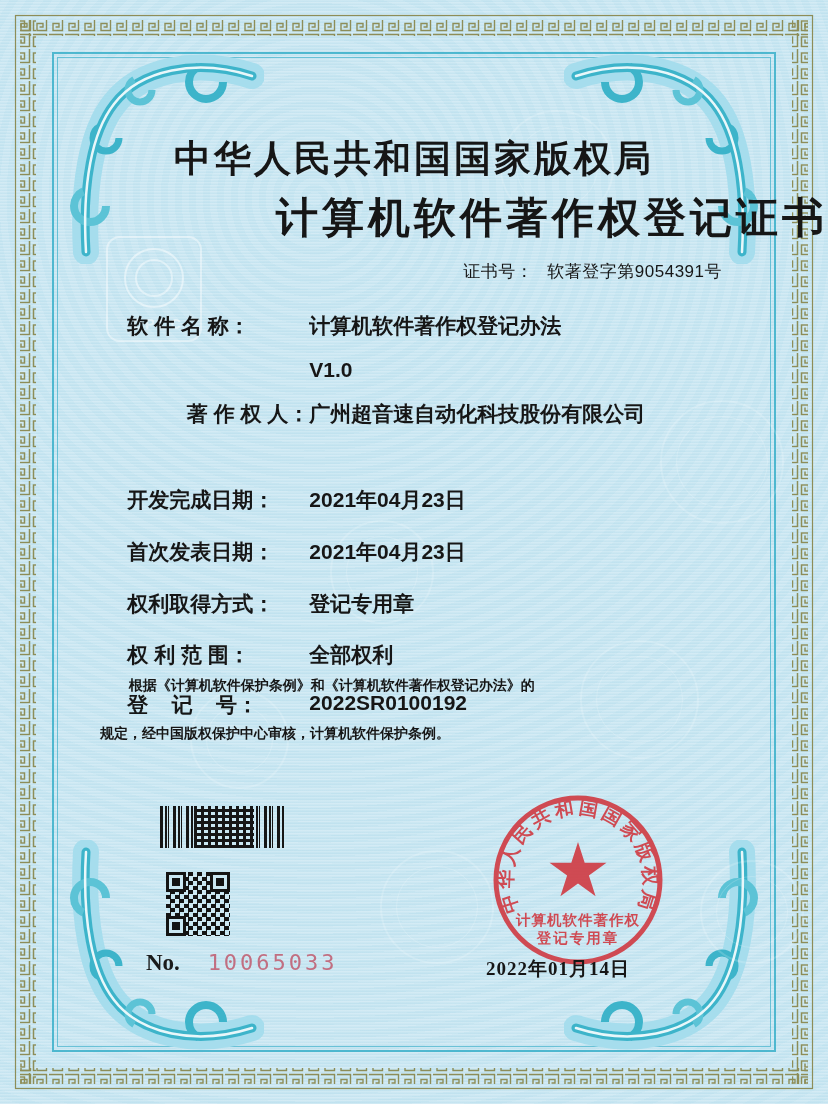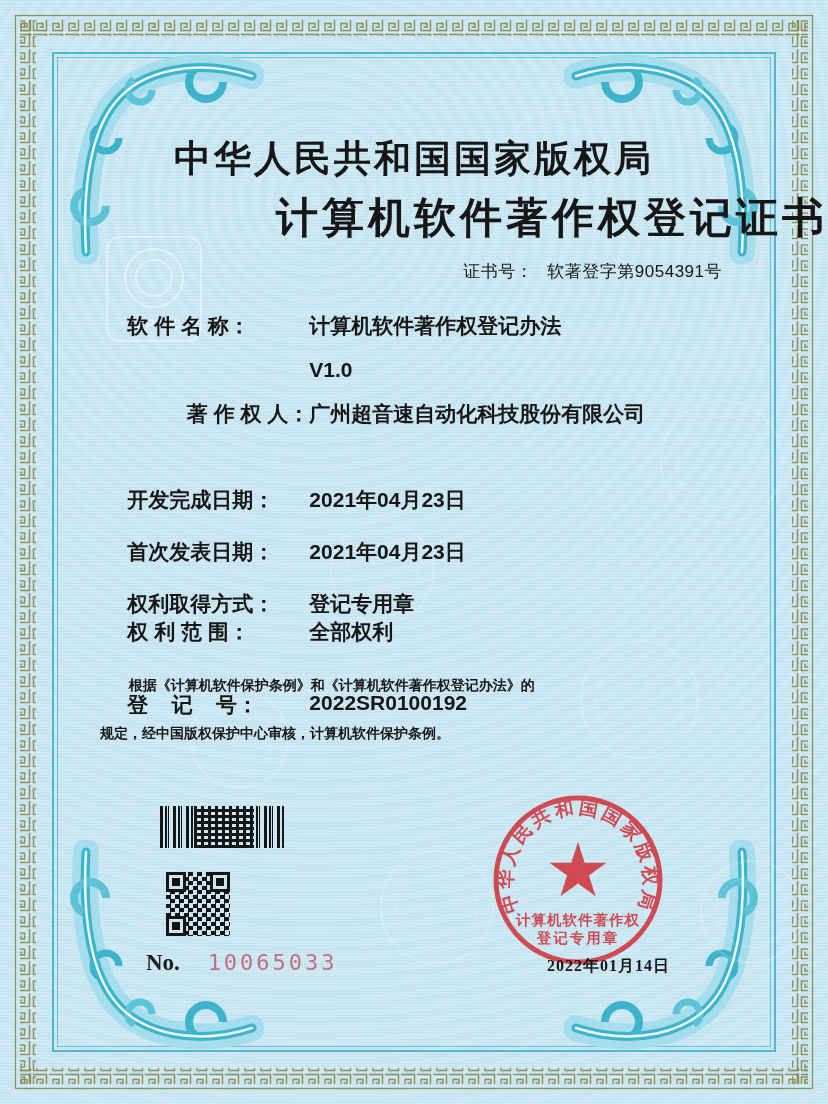--- a/index.html
+++ b/index.html
@@ -41,21 +41,21 @@
   
   .row{position:absolute;left:104px;font-size:21px;font-weight:600;white-space:pre;}
   .row .lbl{display:inline-block;width:182px;font-weight:bold;vertical-align:top;}
   .row .val{display:inline-block;vertical-align:top;}
   .val2{display:block;margin-top:18px;}
   .r-name{top:288px;}
   .r-owner{top:376px;text-align:right;}
   .r-dev{top:462px;}
   .r-pub{top:514px;}
   .r-acq{top:566px;}
-  .r-scope{top:594px;}
+  .r-scope{top:617px;}
   .r-reg{top:667px;}
   
   .statement{position:absolute;left:100px;right:86px;top:662px;
     font-family:"Liberation Serif",serif;font-size:14px;font-weight:600;line-height:48px;}
   .st-line1{text-indent:2.05em;}
   
   .barcode{position:absolute;left:160px;top:806px;width:124px;height:42px;
     background:repeating-linear-gradient(90deg,#161616 0 3px,transparent 3px 5px,#161616 5px 7px,transparent 7px 8px,#161616 8px 9px,transparent 9px 13px);}
   .barcode .noise{position:absolute;left:34px;right:30px;top:0;bottom:0;background-color:#cae7f2;
     background-image:repeating-linear-gradient(0deg,#161616 0 3px,transparent 3px 6px),
@@ -63,22 +63,22 @@
   .qr{position:absolute;left:166px;top:872px;width:64px;height:64px;
     background:repeating-conic-gradient(#141414 0 25%, rgba(255,255,255,0) 0 50%) 0 0/9px 9px;}
   .qr .f{position:absolute;width:14px;height:14px;background:#cae7f2;border:3px solid #141414;}
   .qr .f::after{content:'';position:absolute;inset:3px;background:#141414;}
   .qr .f.tl{left:0;top:0;} .qr .f.tr{right:0;top:0;} .qr .f.bl{left:0;bottom:0;}
   
   .serial{position:absolute;left:146px;top:950px;font-family:"Liberation Serif",serif;font-size:23px;}
   .serial .no-lbl{font-weight:bold;color:#1b1b1b;}
   .serial .no-val{font-family:"DejaVu Sans Mono",monospace;font-size:22px;letter-spacing:3px;
     color:#c05a6e;margin-left:22px;opacity:.85;}
-  .issue-date{position:absolute;left:486px;top:956px;width:184px;text-align:right;
-    font-family:"Liberation Serif",serif;font-weight:bold;font-size:16px;letter-spacing:1px;}
+  .issue-date{position:absolute;left:486px;top:956px;width:184px;text-align:left;
+    font-family:"Liberation Serif",serif;font-weight:bold;font-size:19px;letter-spacing:1px;}
   .seal{position:absolute;left:490px;top:792px;width:176px;height:176px;opacity:.9;}
 </style>
 </head>
 <body>
 
 <div class="cert">
 
   <svg class="border-svg" width="828" height="1104" aria-hidden="true">
     <defs>
       <pattern id="mh" patternUnits="userSpaceOnUse" width="16" height="16">

